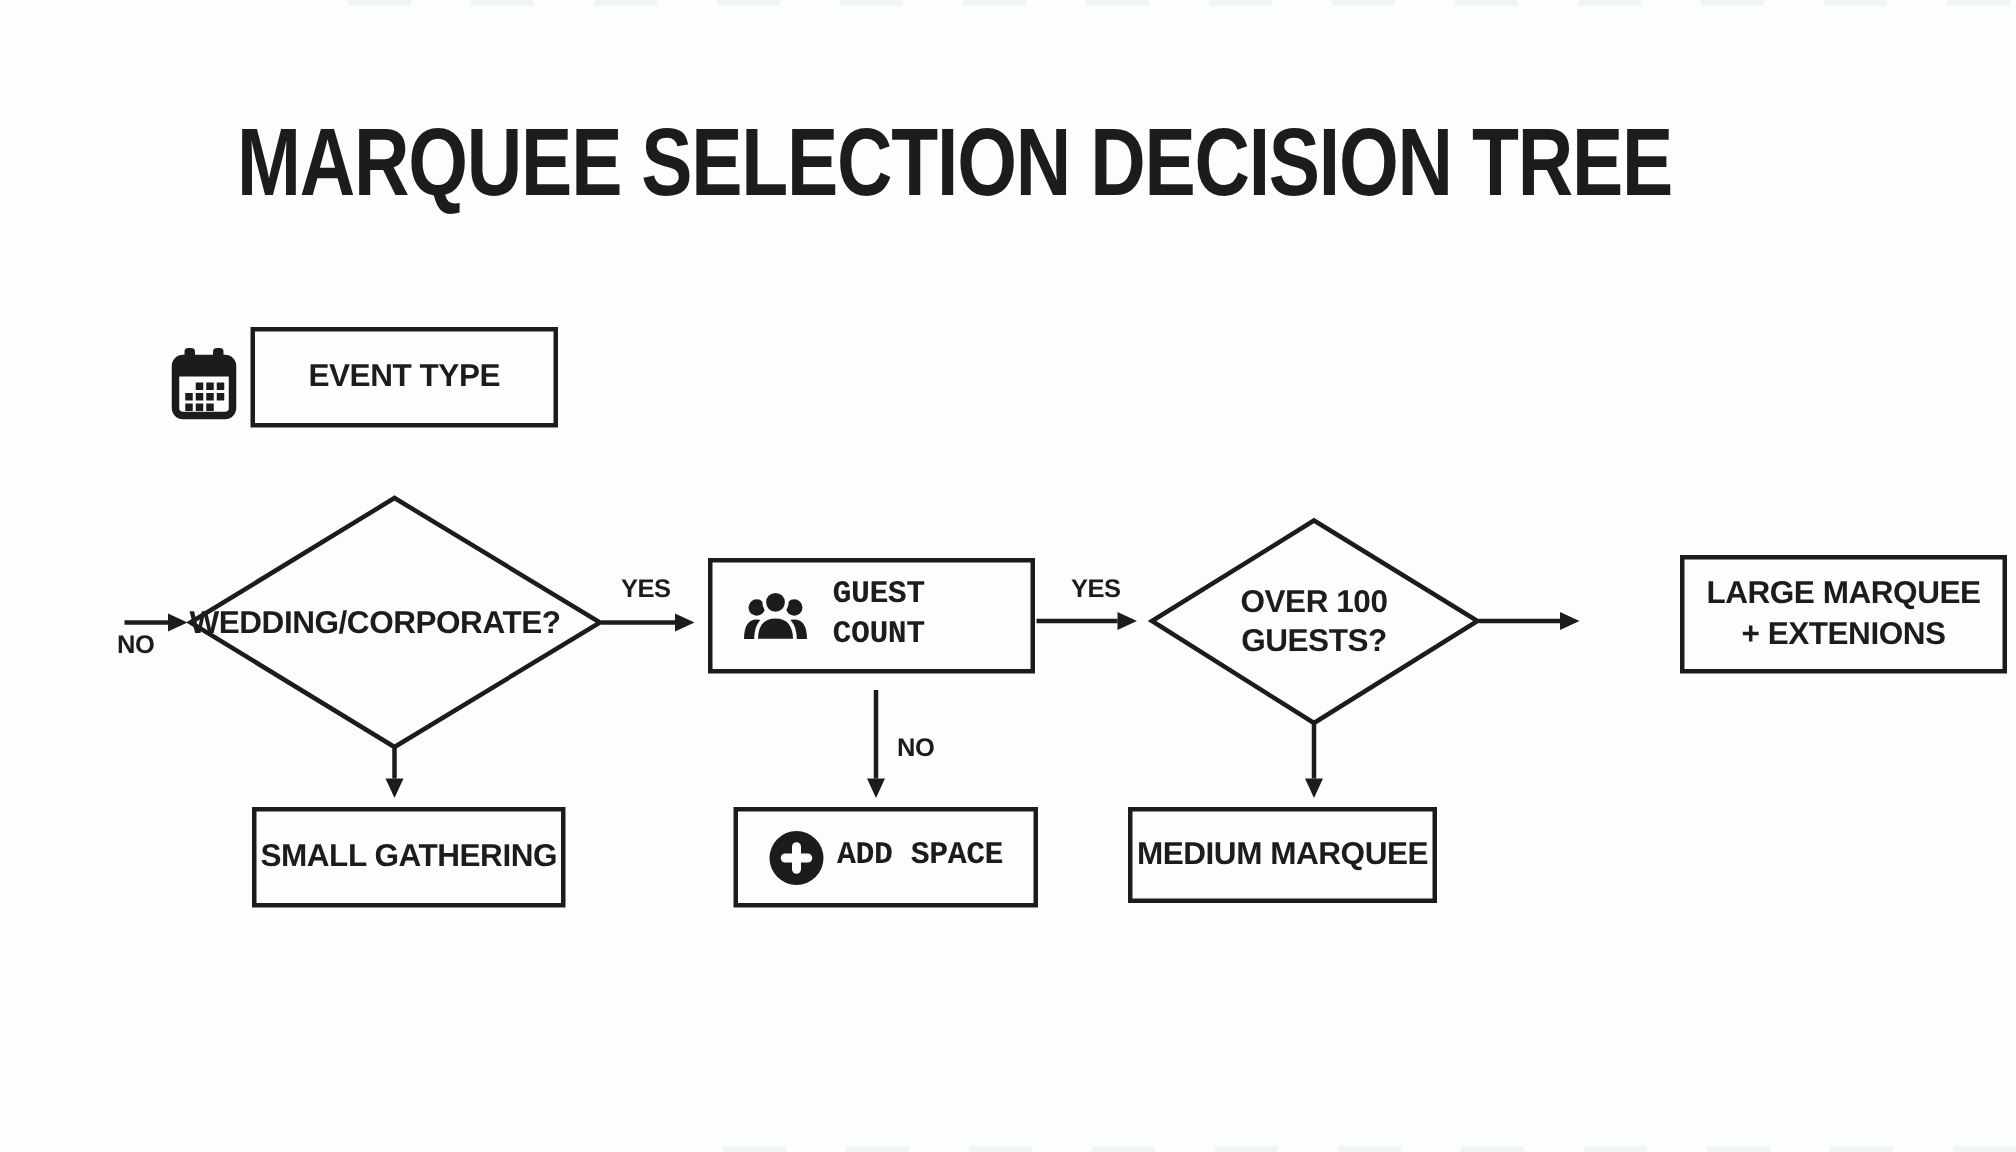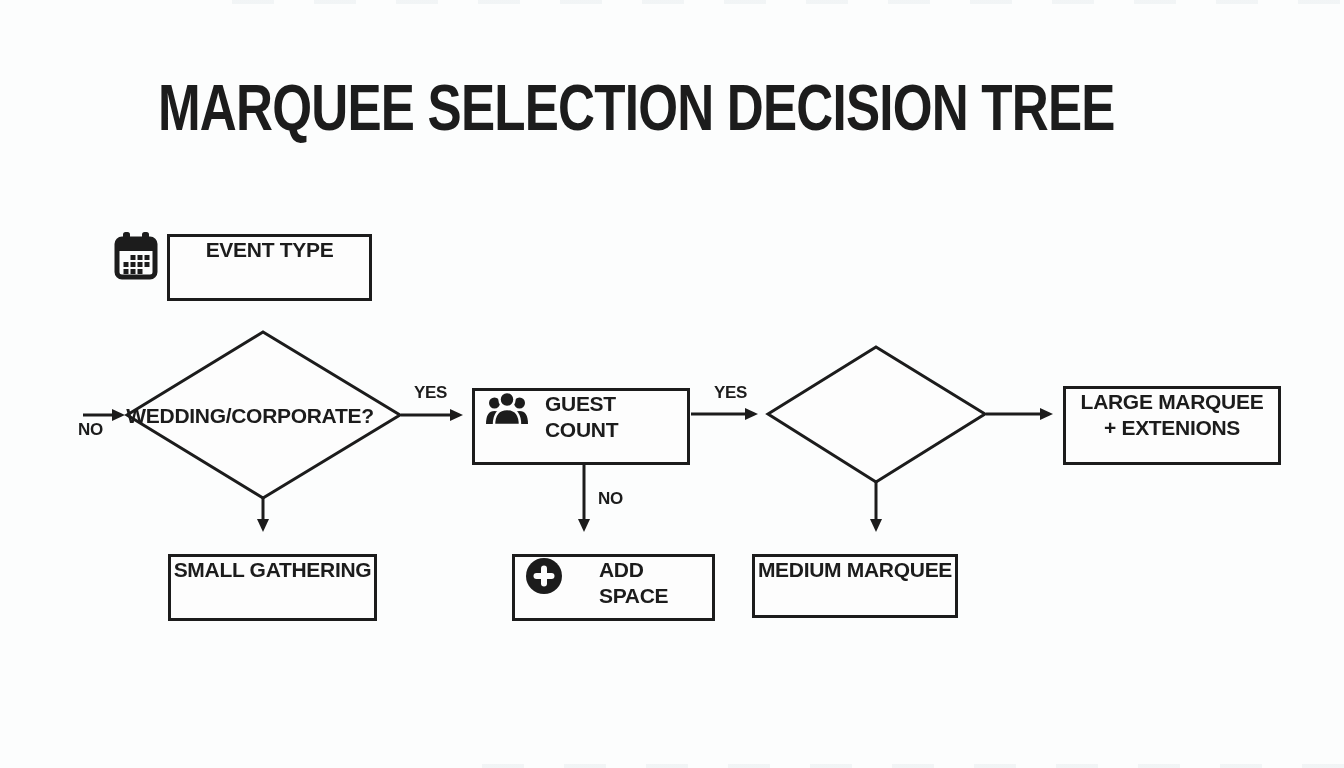--- a/index.html
+++ b/index.html
@@ -14,25 +14,25 @@
     font-size:64px; font-weight:800; letter-spacing:-1px; line-height:1;
     white-space:nowrap; transform:scaleX(0.80); transform-origin:left center;
     color:var(--ink);
   }
   .wires { position:absolute; left:0; top:0; width:1344px; height:768px; }
   .wires line { stroke:var(--ink); stroke-width:3; }
   .wires .head { fill:var(--ink); }
   .wires .diamond { fill:#fdfdfd; stroke:var(--ink); stroke-width:3; }
   .node {
     position:absolute; background:#fdfdfd; border:3px solid var(--ink);
-    display:flex; align-items:flex-start; justify-content:center;
+    display:flex; align-items:center; justify-content:center;
     font-weight:700; font-size:21px; letter-spacing:-0.3px; text-align:center;
-    line-height:1.25; color:var(--ink);margin-top:16px;
+    line-height:1.25; color:var(--ink);
   }
-  .node.iconrow { justify-content:flex-start; padding-left:10px; gap:16px; text-align:left; }
+  .node.iconrow { justify-content:flex-start; padding-left:20px; gap:16px; text-align:left;font-family:Liberation Mono, monospace; }
   .dlabel {
     position:absolute; font-weight:700; font-size:21px; letter-spacing:-0.3px;
     text-align:center; line-height:1.25; color:var(--ink);
   }
   .elabel {
     position:absolute; font-weight:700; font-size:17px; letter-spacing:-0.3px;
     color:var(--ink); white-space:nowrap;
   }
   .icon { display:inline-flex; align-items:center; justify-content:center; flex:0 0 auto; }
   .icon svg { display:block; }
@@ -124,43 +124,44 @@
           <g stroke="#fdfdfd" stroke-width="2.5">
             <circle cx="22" cy="8.5" r="7.5"></circle>
             <path d="M9,34 Q9,18 22,18 Q35,18 35,34 Z"></path>
           </g>
         </g>
       </svg>
     </span>
     <span>GUEST COUNT</span>
   </div>
 
-  <div class="node" style="left:1063px;top:370px;width:218px;height:79px;padding:0 12px">
+  <div class="node" style="left:1120px;top:370px;width:218px;height:79px;padding:0 12px">
     <span style="display:inline-block;max-width:190px">LARGE MARQUEE + EXTENIONS</span>
   </div>
 
   <div class="node" style="left:168px;top:538px;width:209px;height:67px">
     <span>SMALL GATHERING</span>
   </div>
 
-  <div class="node iconrow" style="left:512px;top:538px;width:203px;height:67px;gap:36px">
+  <div class="node iconrow" style="left:489px;top:538px;width:203px;height:67px;gap:8px">
     <span class="icon">
       <svg width="38" height="38" viewBox="0 0 38 38" style="color:var(--ink)">
         <circle cx="19" cy="19" r="18" fill="currentColor"></circle>
         <rect x="8.5" y="16" width="21" height="6" rx="3" fill="#fdfdfd"></rect>
         <rect x="16" y="8.5" width="6" height="21" rx="3" fill="#fdfdfd"></rect>
       </svg>
     </span>
     <span>ADD SPACE</span>
   </div>
 
   <div class="node" style="left:752px;top:538px;width:206px;height:64px">
     <span>MEDIUM MARQUEE</span>
   </div>
 
   <div class="dlabel" style="left:120px;top:403px;width:260px;white-space:nowrap">WEDDING/CORPORATE?</div>
+  <div class="dlabel" style="left:796px;top:389px;width:160px">OVER 100 GUESTS?</div>
 
   <span class="elabel" style="left:78px;top:420px">NO</span>
   <span class="elabel" style="left:414px;top:383px">YES</span>
   <span class="elabel" style="left:714px;top:383px">YES</span>
   <span class="elabel" style="left:598px;top:489px">NO</span>
 
 </div>
 
 </body></html>

